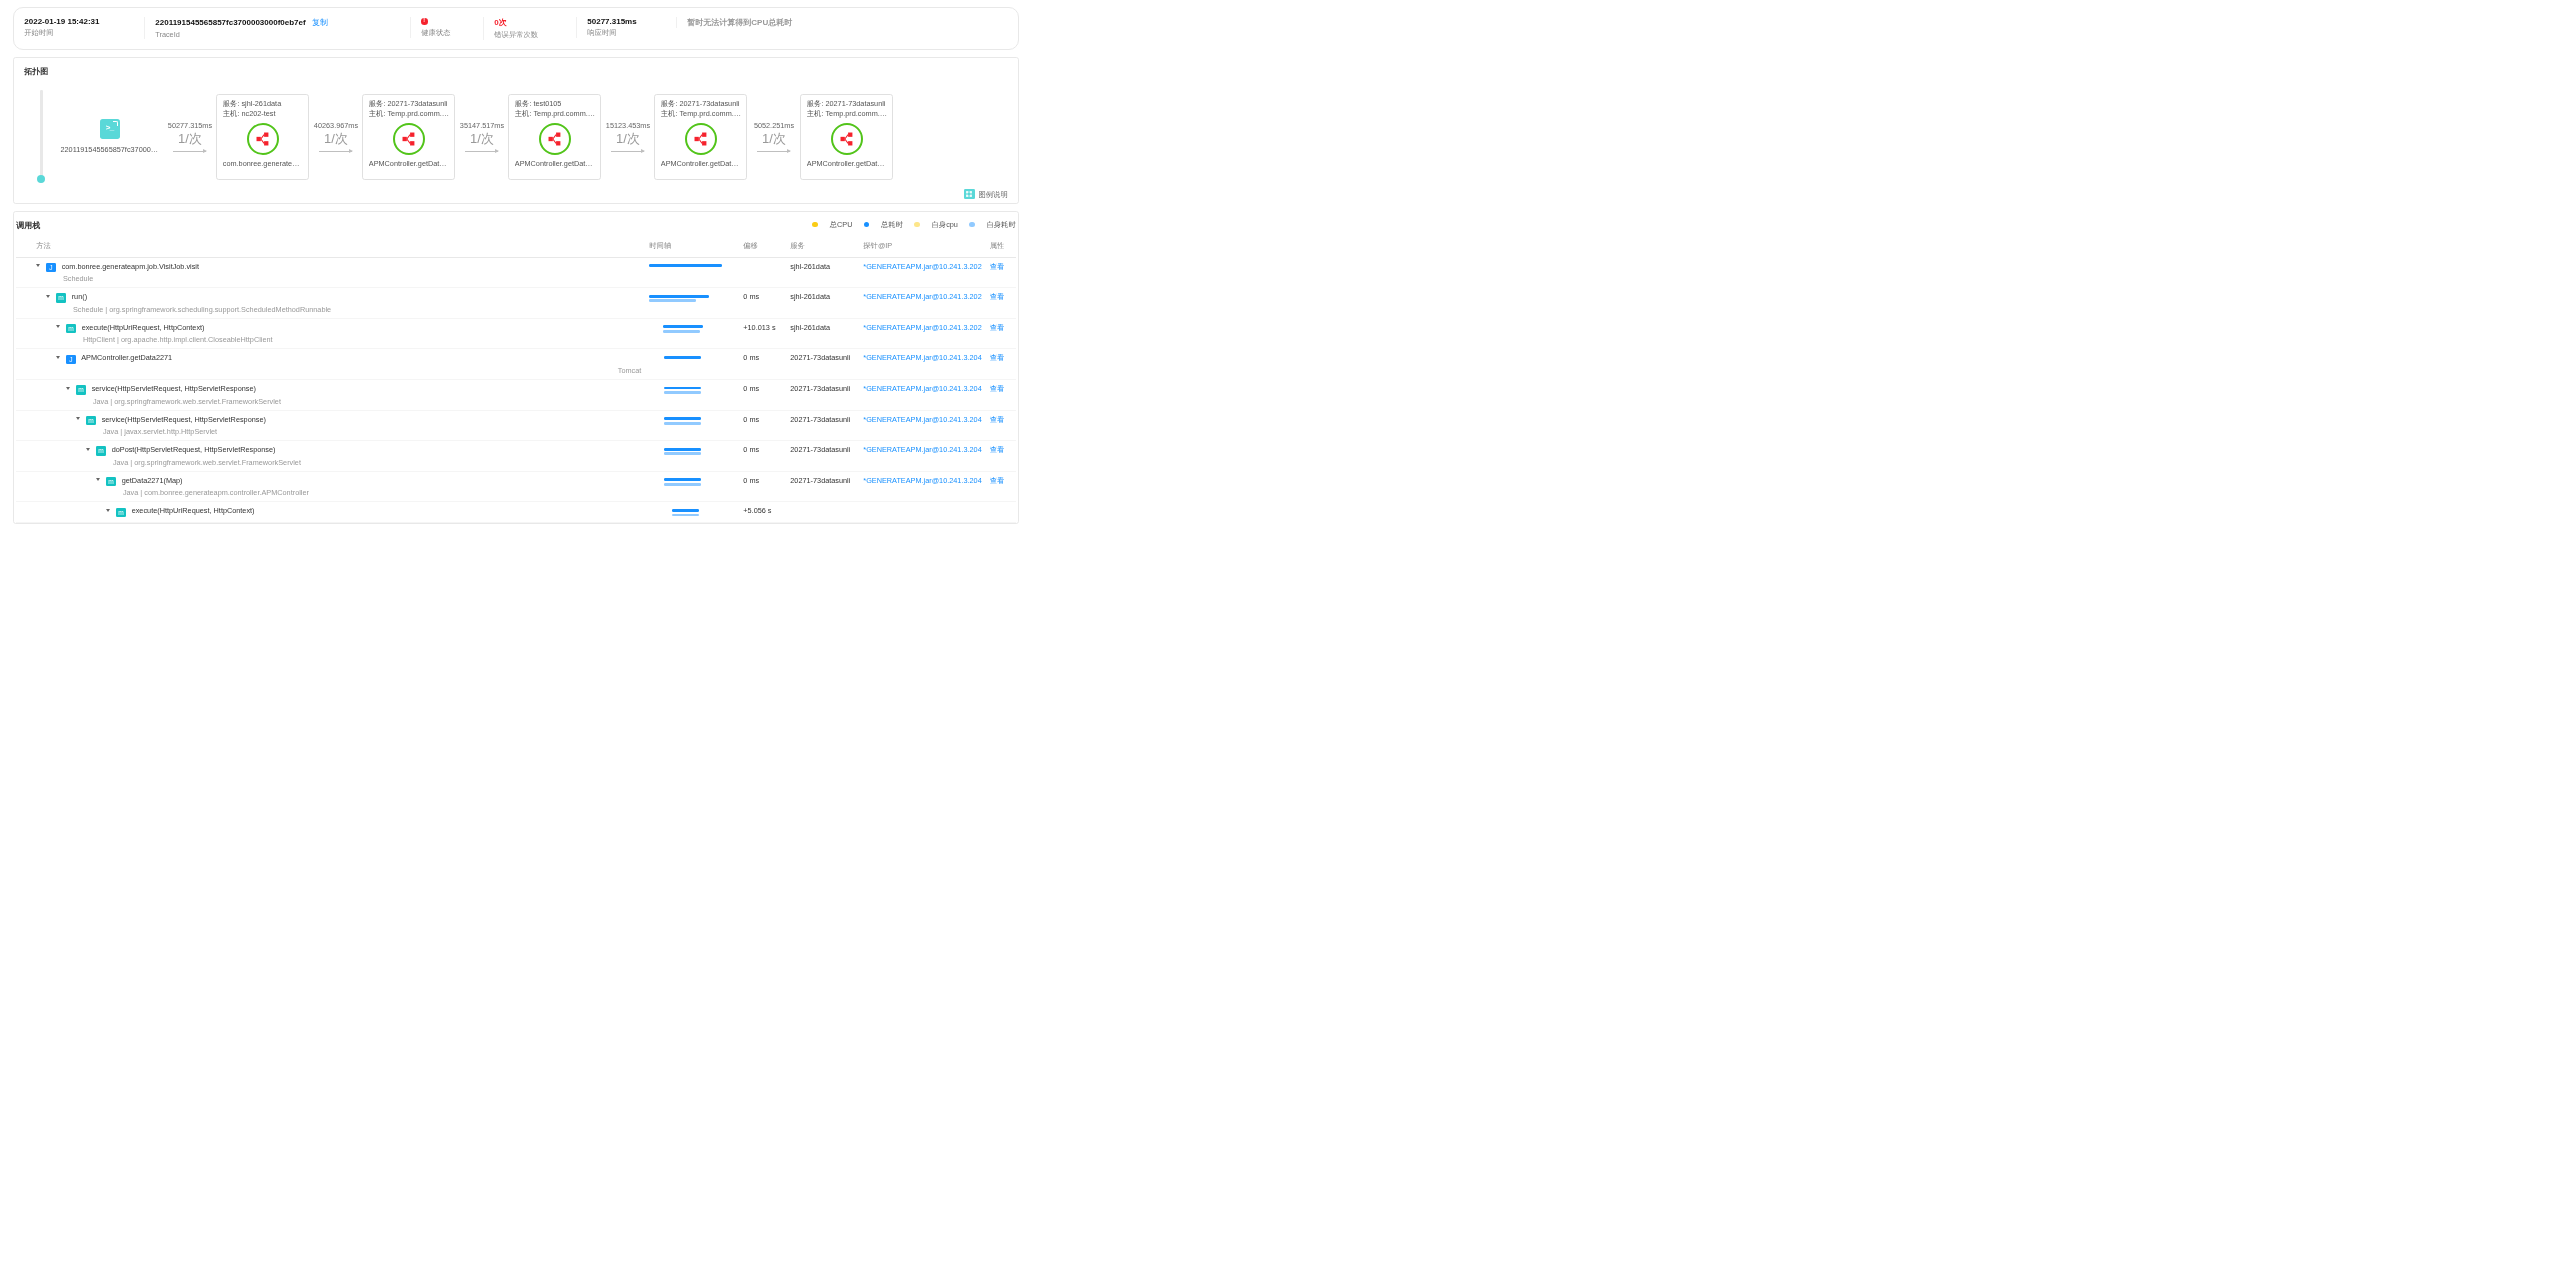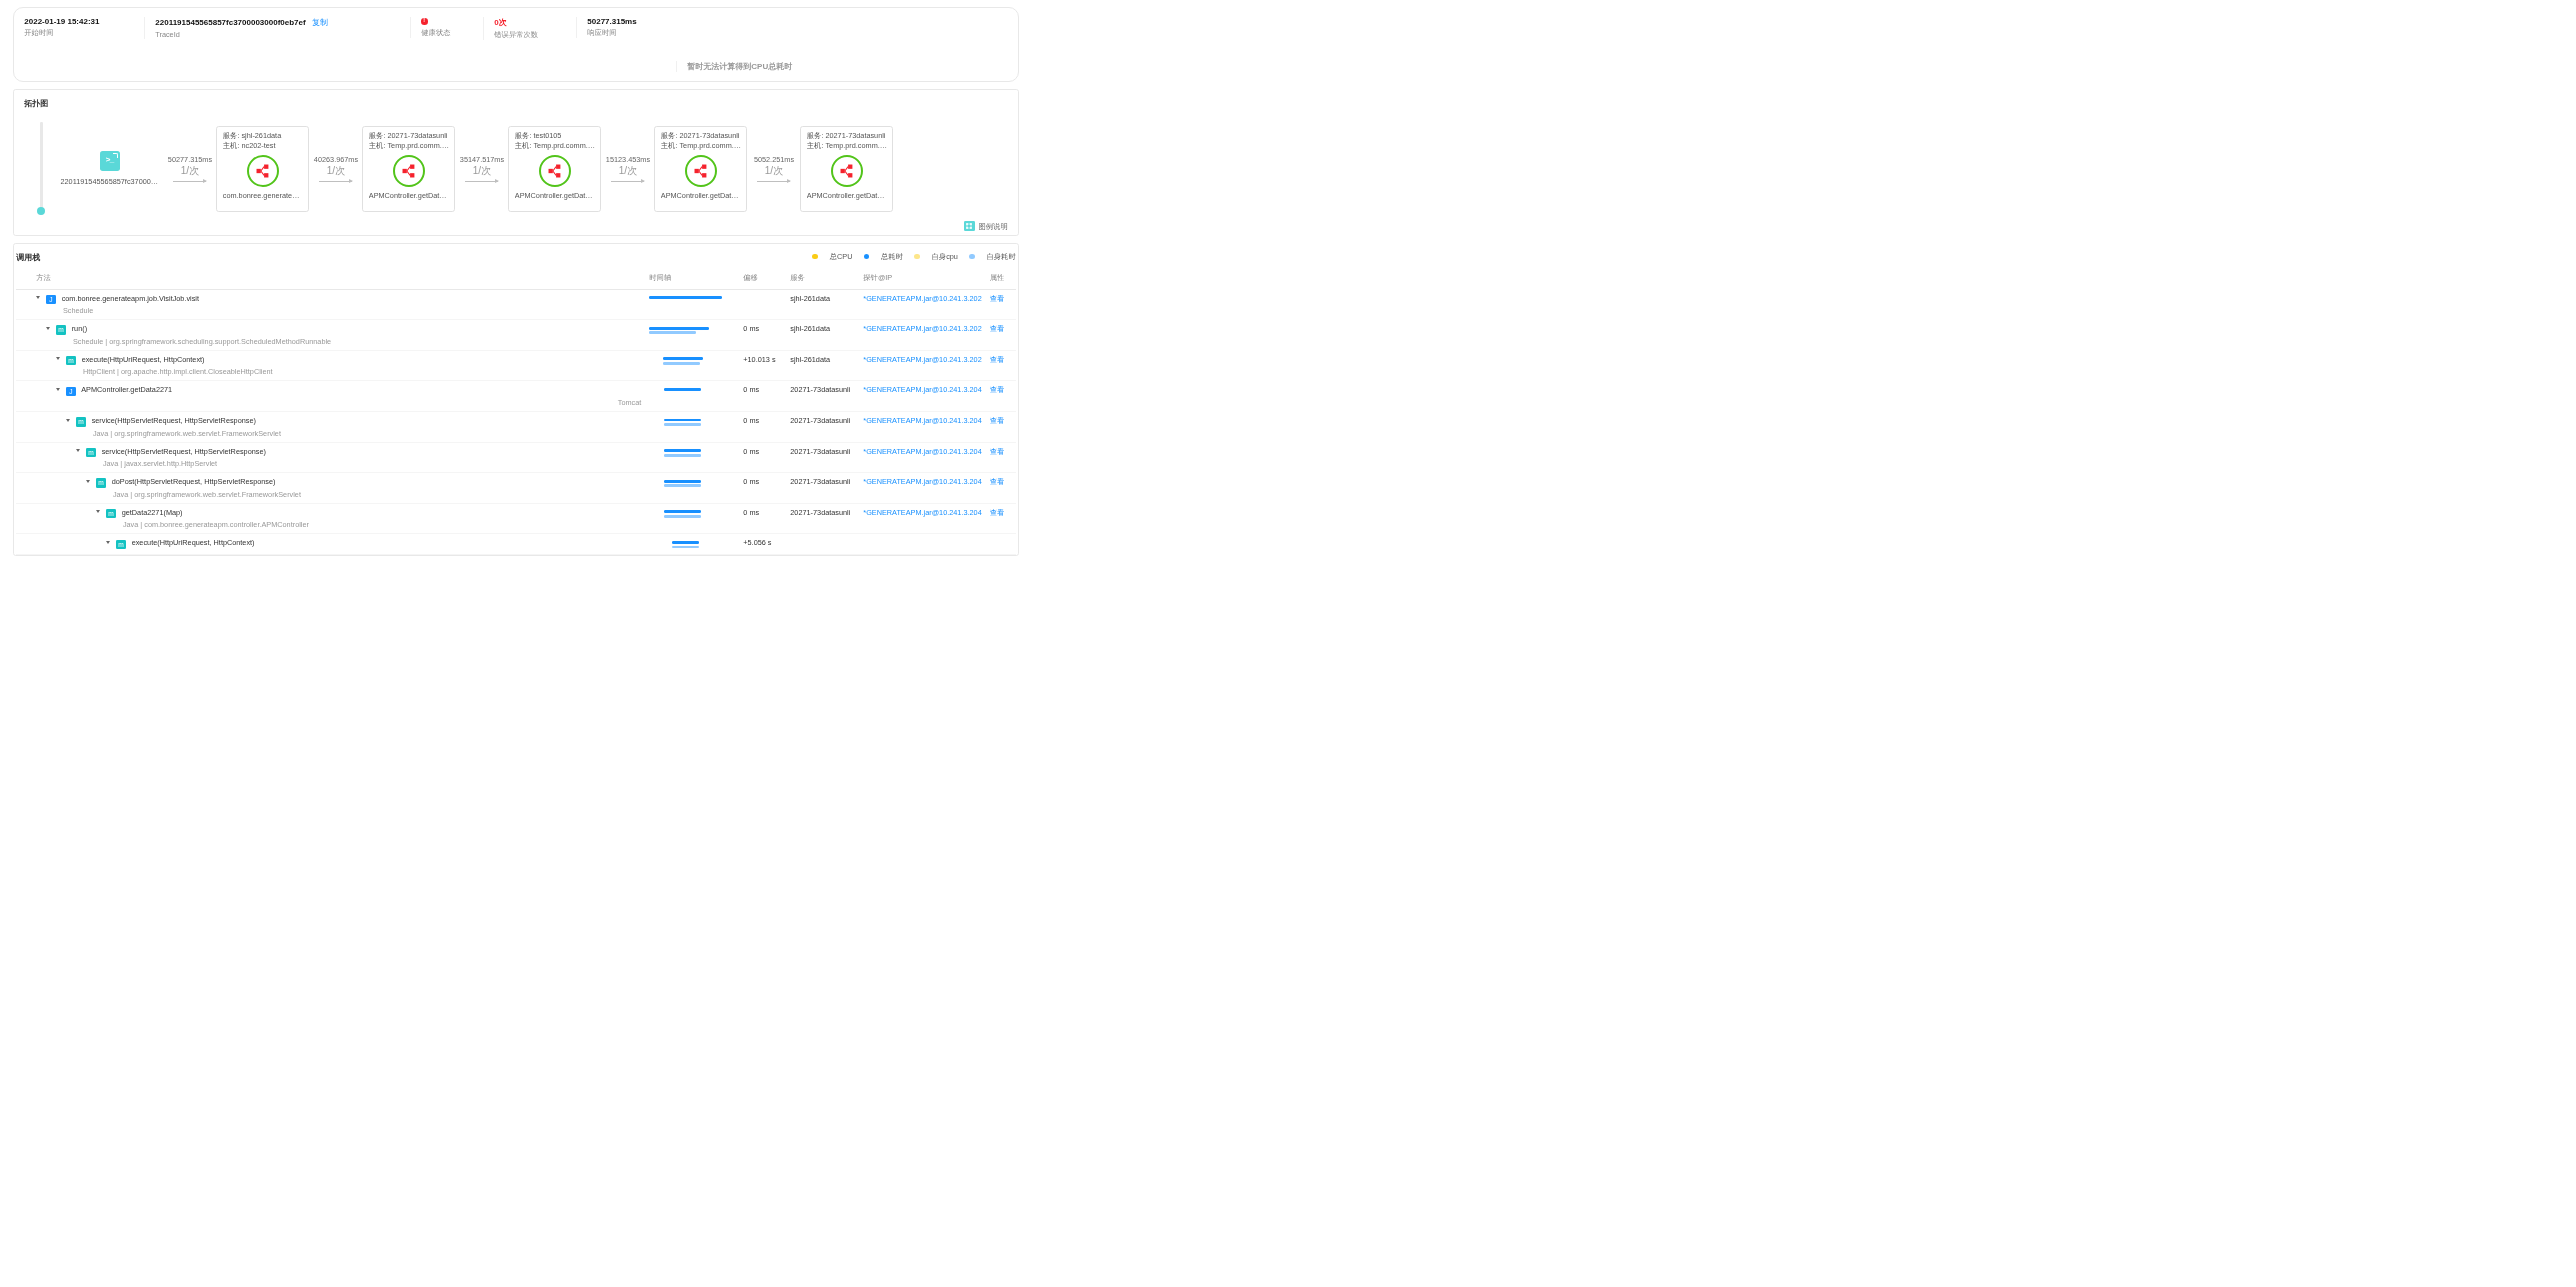--- a/index.html
+++ b/index.html
@@ -25,21 +25,21 @@
   .slider .track { position: absolute; left: 9.3px; top: 0; bottom: 0; width: 2.7px; background: #e8e8e8; border-radius: 1.3px; }
   .slider .knob { position: absolute; left: 6.6px; bottom: 0; width: 8px; height: 8px; border-radius: 50%; background: #5ad8d8; }
   .chain { display: flex; align-items: center; flex: 1; }
   .entry { text-align: center; width: 106px; }
   .entry .badge { width: 20px; height: 20px; background: #5ad8d8; border-radius: 2.7px; margin: 0 auto 5.3px; position: relative; }
   .entry .badge::before { content: ">_"; position: absolute; color: #fff; font-weight: 700; left: 5.3px; top: 4px; font-size: 8px; letter-spacing: -0.7px; }
   .entry .badge::after { content: ""; position: absolute; right: 2.7px; top: 1.3px; width: 4px; height: 4px; border-top: 1.3px solid #fff; border-right: 1.3px solid #fff; border-top-right-radius: 2px; }
   .entry .txt { font-size: 7.3px; color: #555; white-space: nowrap; overflow: hidden; text-overflow: ellipsis; width: 100px; margin: 0 auto; }
   .edge { display: flex; flex-direction: column; align-items: center; min-width: 53px; }
   .edge .lbl { font-size: 7.3px; color: #666; }
-  .edge .sub { font-size: 10px; color: #999; }
+  .edge .sub { font-size: 13px; color: #999; }
   .edge .arrow { width: 33px; border-top: 0.7px solid #bfbfbf; margin-top: 2.7px; position: relative; }
   .edge .arrow::after { content: ""; position: absolute; right: -0.7px; top: -2.7px; border-left: 4px solid #bfbfbf; border-top: 2.7px solid transparent; border-bottom: 2.7px solid transparent; }
   .node { width: 93px; min-height: 86px; border: 0.7px solid #e0e0e0; border-radius: 2.7px; padding: 4px 5.3px; text-align: center; background: #fff; }
   .node .row { font-size: 7.3px; color: #555; text-align: left; white-space: nowrap; overflow: hidden; text-overflow: ellipsis; }
   .node .circle { width: 32px; height: 32px; border: 2px solid #52c41a; border-radius: 50%; margin: 4px auto; position: relative; }
   .node .circle svg { position: absolute; left: 50%; top: 50%; transform: translate(-50%,-50%); }
   .node .op { font-size: 7.3px; color: #555; white-space: nowrap; overflow: hidden; text-overflow: ellipsis; }
   .legend-btn { position: absolute; right: 10px; bottom: 3.3px; font-size: 7.3px; color: #666; }
   .legend-btn .sq { display: inline-block; width: 10.6px; height: 10.6px; background: #5ad8d8; border-radius: 1.3px; vertical-align: -2.7px; margin-right: 4px; position: relative; }
   .legend-btn .sq svg { position: absolute; left: 1.3px; top: 1.3px; }
@@ -89,21 +89,21 @@
     <div class="l">健康状态</div>
   </div>
   <div class="metric" style="min-width:93px;">
     <div class="v"><span class="red">0次</span></div>
     <div class="l">错误异常次数</div>
   </div>
   <div class="metric" style="min-width:100px;">
     <div class="v">50277.315ms</div>
     <div class="l">响应时间</div>
   </div>
-  <div class="metric cpu" style="flex:1;margin-top:44px;">
+  <div class="metric cpu" style="flex:1;">
     <div class="v">暂时无法计算得到CPU总耗时</div>
   </div>
 </div>
 
 <div class="panel topo" style="position:relative; padding-bottom:20px;">
   <div class="topo-title">拓扑图</div>
   <div class="topo-body">
     <div class="slider">
       <div class="track"></div>
       <div class="knob"></div>

